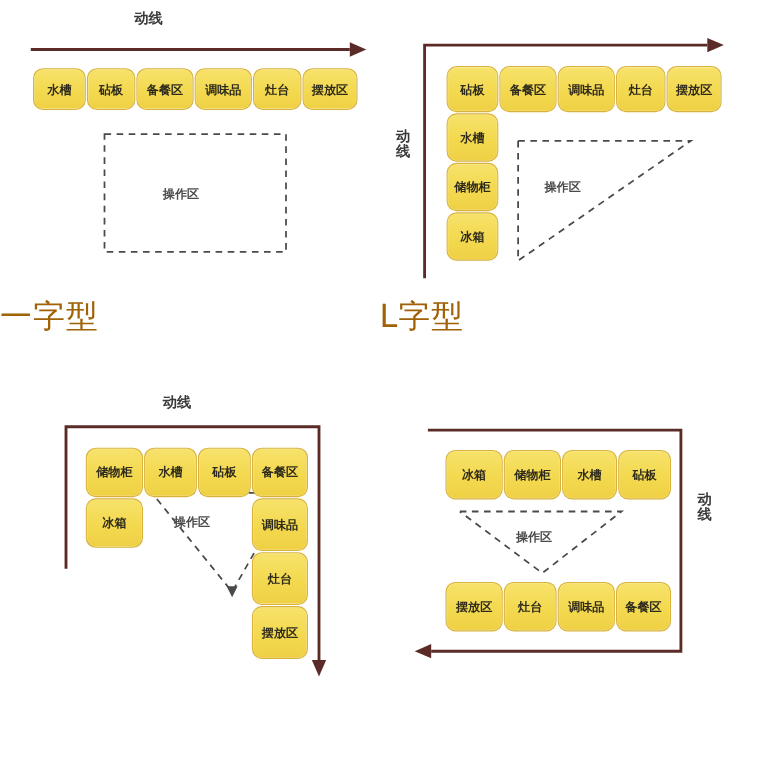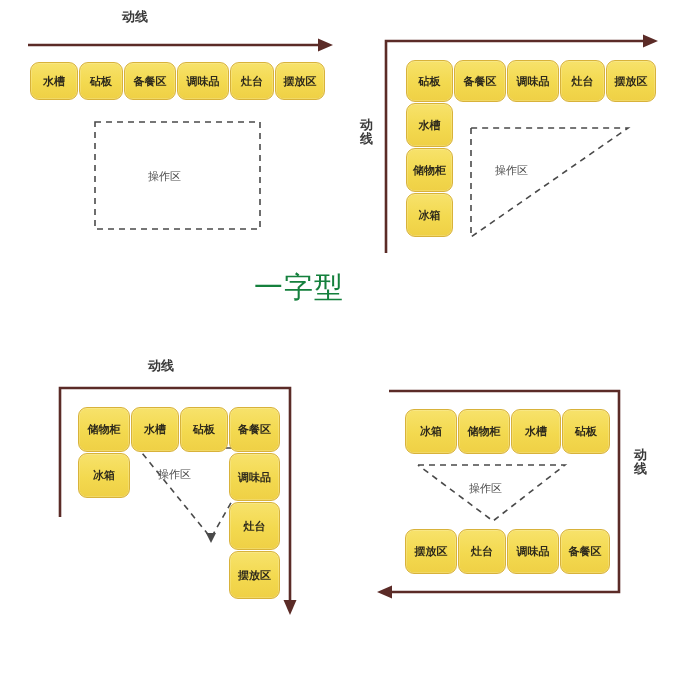--- a/index.html
+++ b/index.html
@@ -45,30 +45,30 @@
     width:15px;
     white-space:normal;
     line-height:1.08;
     text-align:center;
   }
 
   .zone-label{
     position:absolute;
     color:#4a4a4a;
     font-size:11px;
-    font-weight:400;
+    font-weight:700;
     white-space:nowrap;
     text-align:right;
   }
 
   .panel-title{
     position:absolute;
     left:0;width:344px;
-    text-align:right;
-    color:#15803d;
+    text-align:left;
+    color:#a16207;
     font-size:29px;
     font-weight:400;
     letter-spacing:1px;
   }
 </style>
 </head>
 <body>
 
 <div class="board">
 
@@ -107,20 +107,21 @@
     <div class="tile" style="left:162px;top:60px;width:52px;height:42px;">调味品</div>
     <div class="tile" style="left:215px;top:60px;width:45px;height:42px;">灶台</div>
     <div class="tile" style="left:261px;top:60px;width:50px;height:42px;">摆放区</div>
 
     <div class="tile v" style="left:61px;top:103px;width:47px;height:44px;">水槽</div>
     <div class="tile v" style="left:61px;top:148px;width:47px;height:44px;">储物柜</div>
     <div class="tile v" style="left:61px;top:193px;width:47px;height:44px;">冰箱</div>
 
     <div class="zone-label" style="left:150px;top:163px;">操作区</div>
 
+    <div class="panel-title" style="top:268px;">L字型</div>
   </div>
 
   <div class="panel p3">
     <svg class="svg-layer" viewBox="0 0 344 345">
       <polyline points="60,172 60,43 290,43 290,255" fill="none" stroke="#5B2B27" stroke-width="2.6"></polyline>
       <polygon points="283.5,255 296.5,255 290,270" fill="#5B2B27"></polygon>
       <polyline points="138,483 262,483 211,573 138,483" fill="none" stroke="#4A4A4A" stroke-width="1.6" stroke-dasharray="6 5" transform="translate(0,-380)"></polyline>
       <polygon points="206,188 216,188 211,198" fill="#4A4A4A"></polygon>
     </svg>
 

